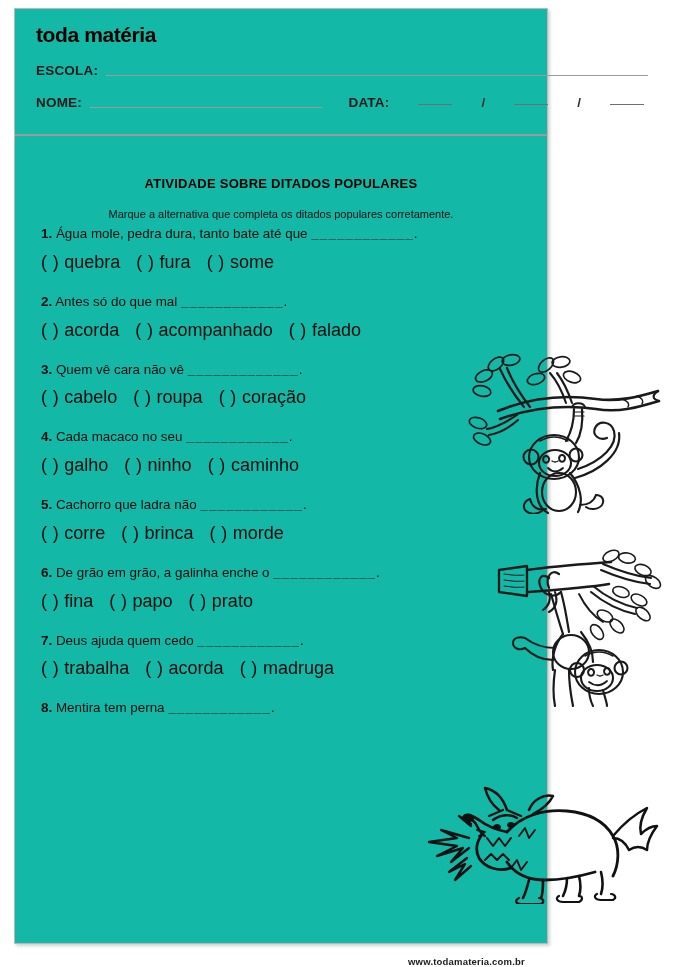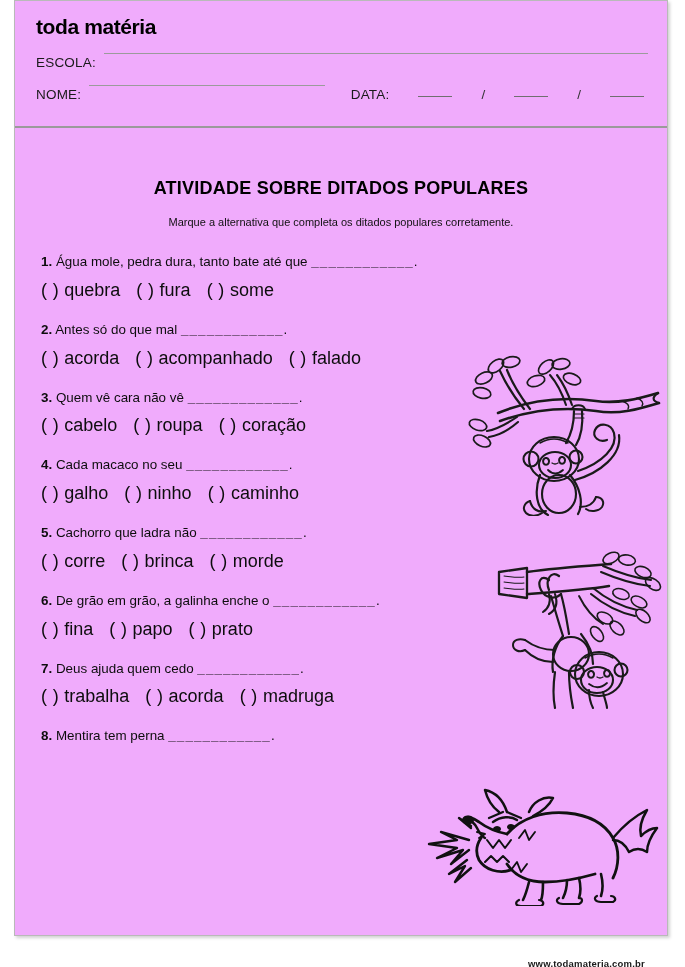--- a/index.html
+++ b/index.html
@@ -10,24 +10,24 @@
   body {
     width: 685px;
     height: 967px;
     font-family: "Liberation Sans", sans-serif;
     color: #111111;
     overflow: hidden;
   }
   .page {
     position: absolute;
     left: 14px;
-    top: 0;
-    width: 654px;
+    top: 8px;
+    width: 534px;
     height: 936px;
-    background: #f0abfc;
+    background: #14b8a6;
     border: 1px solid #b9b9b9;
     box-sizing: border-box;
     box-shadow: 2px 2px 3px rgba(0,0,0,0.18);
   }
 
   
   .header {
     position: relative;
     height: 127px;
     border-bottom: 2px solid #9a9a9a;
@@ -38,23 +38,24 @@
     left: 21px;
     top: 14px;
     font-size: 21px;
     font-weight: bold;
     letter-spacing: -0.4px;
     color: #000000;
   }
   .field-row {
     position: absolute;
     display: flex;
-    align-items: flex-start;
+    align-items: flex-end;
     font-size: 13.5px;
     color: #1a1a1a;
+    font-weight: bold;
   }
   .field-escola { left: 21px; top: 54px; width: 612px; }
   .field-nome   { left: 21px; top: 86px; width: 612px; }
   .field-label {
     white-space: nowrap;
     letter-spacing: 0.2px;
   }
   .rule {
     flex: 1;
     height: 0;
@@ -83,36 +84,36 @@
   .date-slash { color: #333; }
 
   
   .sheet {
     position: relative;
     padding: 0;
     height: 807px;
   }
   .title {
     text-align: center;
-    font-size: 18px;
+    font-size: 13px;
     font-weight: bold;
     letter-spacing: 0.25px;
-    margin-top: 50px;
+    margin-top: 40px;
     color: #000;
   }
   .subtitle {
     text-align: center;
     font-size: 11px;
     margin-top: 17px;
     color: #111;
   }
 
   .questions {
     position: relative;
-    margin-top: 26px;
+    margin-top: 6px;
     padding-left: 26px;
     z-index: 2;
   }
   .q-block { margin-bottom: 21px; }
   .q-text {
     font-size: 13.4px;
     line-height: 1.25;
     color: #0d0d0d;
     white-space: nowrap;
   }

